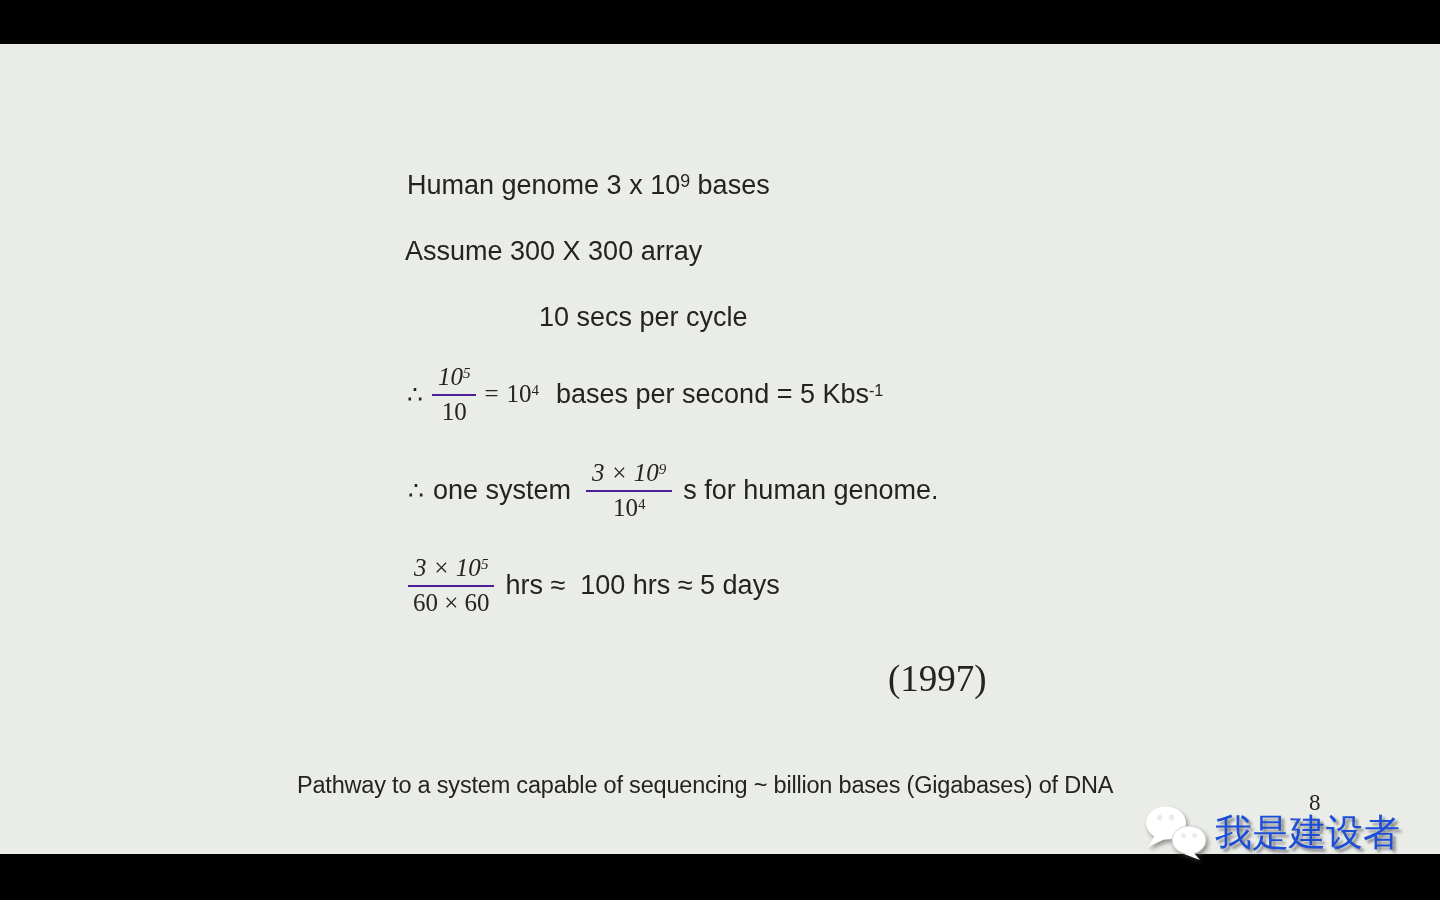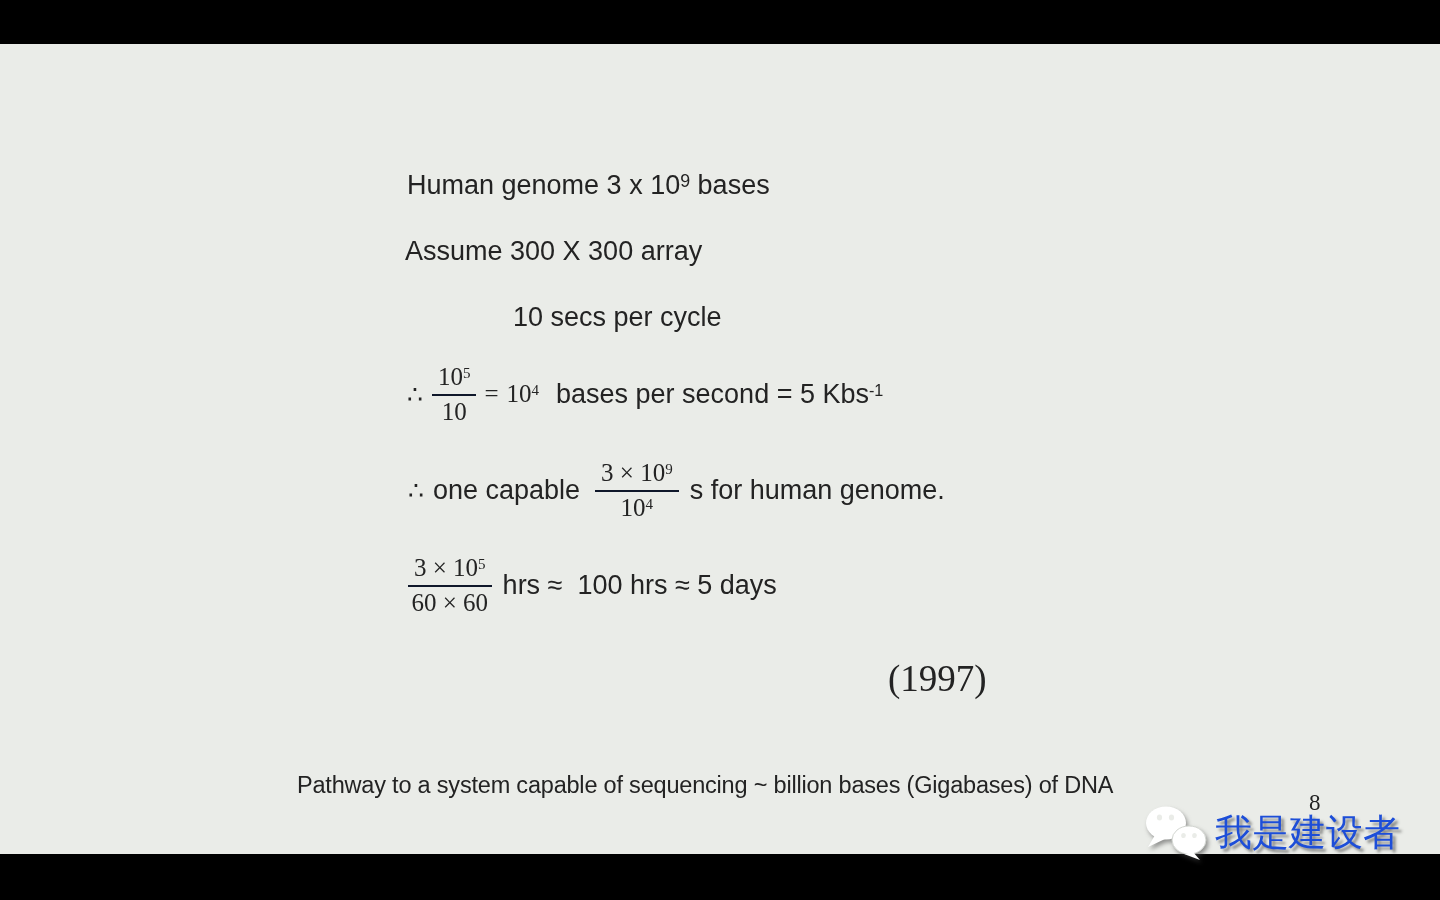--- a/index.html
+++ b/index.html
@@ -19,21 +19,21 @@
   .line { position: absolute; font-size: 27px; white-space: pre-wrap; }
   .line sup { font-size: 0.66em; vertical-align: 0.38em; letter-spacing: 0; }
 
   .formula { position: absolute; display: flex; align-items: center; height: 64px; white-space: pre-wrap; }
   .therefore { font-family: "Liberation Serif", serif; font-size: 25px; margin-right: 9px; }
   .frac {
     display: inline-flex; flex-direction: column; align-items: center;
     font-family: "Liberation Serif", serif; font-size: 25px; line-height: 1.12;
     text-align: center;
   }
-  .frac .num { display: block; border-bottom: 2px solid #0f172a; padding: 0 6px 3px 6px; }
+  .frac .num { display: block; border-bottom: 2px solid #4c1d95; padding: 0 6px 3px 6px; font-style: italic; }
   .frac .den { display: block; padding-top: 2px; }
   .frac sup, .m-sup { font-size: 0.6em; vertical-align: 0.5em; }
   .f-eq { font-family: "Liberation Serif", serif; font-size: 25px; margin: 0 8px; }
   .f-res { font-family: "Liberation Serif", serif; font-size: 25px; margin-right: 17px; }
   .f-lead { font-size: 27px; margin-right: 15px; }
   .f-tail { font-size: 27px; margin-left: 11px; white-space: pre-wrap; }
   .f-tail sup { font-size: 0.6em; vertical-align: 0.42em; }
 
   .year { position: absolute; left: 888px; top: 657px; font-family: "Liberation Serif", serif; font-size: 37px; }
   .footer-line { position: absolute; left: 297px; top: 772px; font-size: 23.5px; letter-spacing: -0.2px; }
@@ -55,36 +55,36 @@
 
 <div class="stage">
 
   <div class="letterbox top"></div>
   <div class="letterbox bottom"></div>
 
   <div class="line" style="left:407px; top:170px;"><span>Human genome 3 x 10</span><sup>9</sup><span> bases</span></div>
 
   <div class="line" style="left:405px; top:236px;">Assume 300 X 300 array</div>
 
-  <div class="line" style="left:513px; top:302px;">10 secs per cycle</div>
+  <div class="line" style="left:539px; top:302px;">10 secs per cycle</div>
 
   <div class="formula" style="left:407px; top:362px;">
     <span class="therefore">∴</span>
     <span class="frac">
       <span class="num"><span>10</span><sup>5</sup></span>
       <span class="den">10</span>
     </span>
     <span class="f-eq">=</span>
     <span class="f-res"><span>10</span><sup class="m-sup">4</sup></span>
     <span class="f-tail" style="margin-left:0;"><span>bases per second = 5 Kbs</span><sup>-1</sup></span>
   </div>
 
   <div class="formula" style="left:408px; top:458px;">
     <span class="therefore">∴</span>
-    <span class="f-lead">one capable</span>
+    <span class="f-lead">one system</span>
     <span class="frac">
       <span class="num"><span>3 × 10</span><sup>9</sup></span>
       <span class="den"><span>10</span><sup>4</sup></span>
     </span>
     <span class="f-tail">s for human genome.</span>
   </div>
 
   <div class="formula" style="left:408px; top:553px;justify-content:center;">
     <span class="frac">
       <span class="num"><span>3 × 10</span><sup>5</sup></span>

